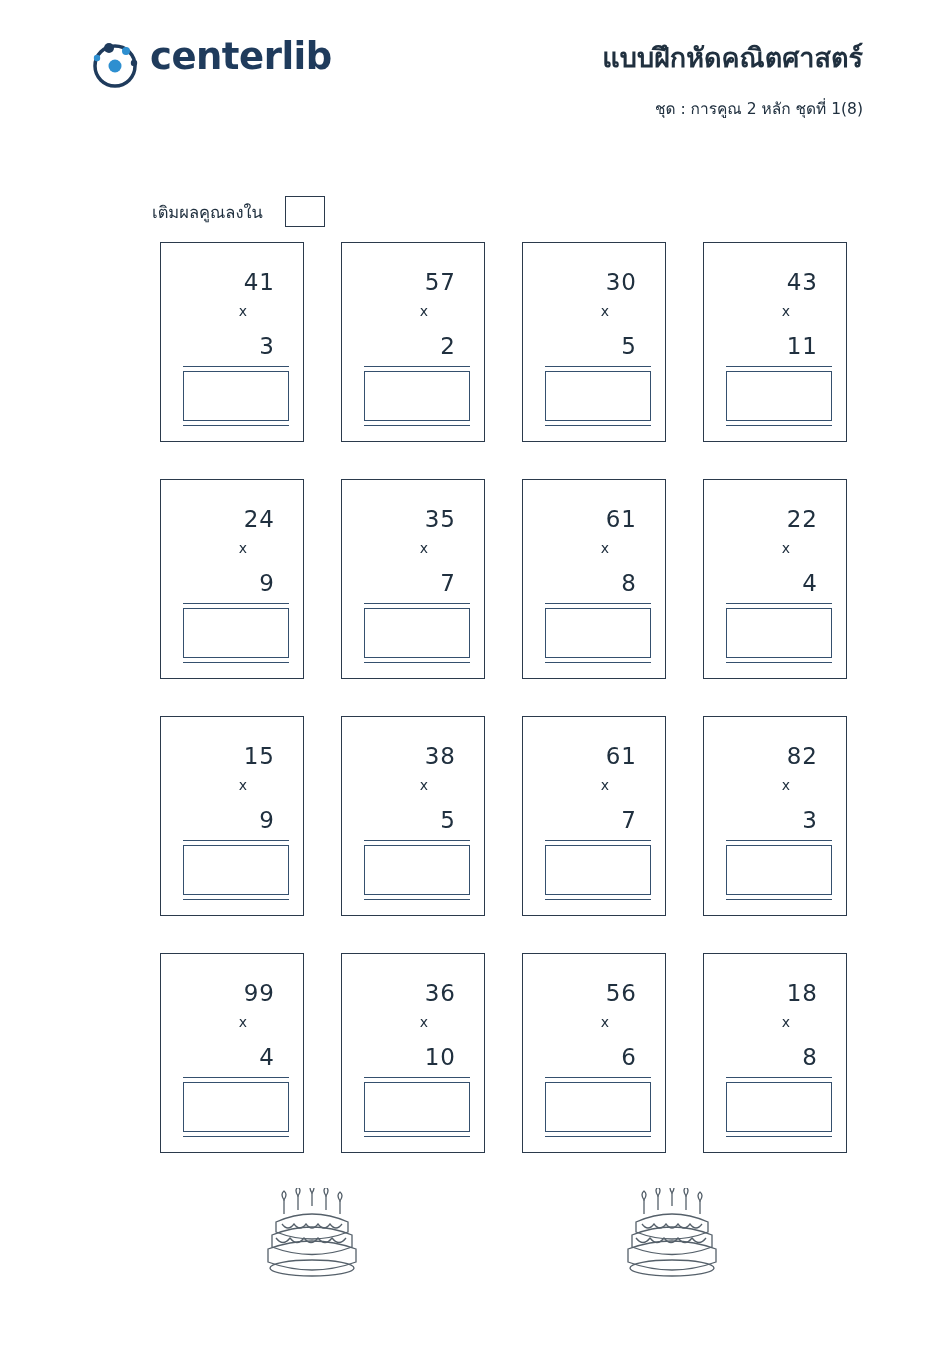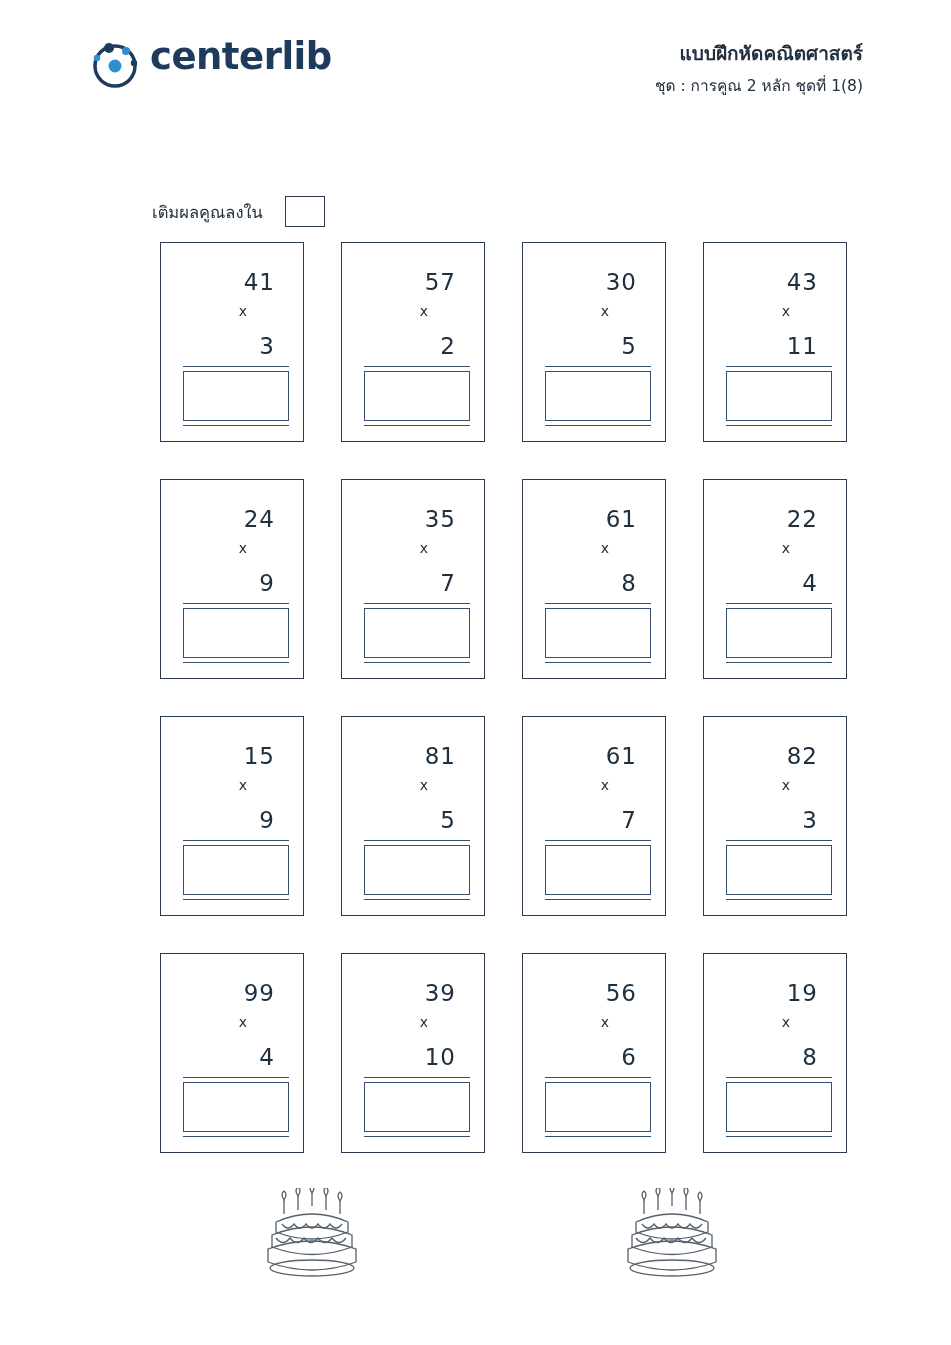--- a/index.html
+++ b/index.html
@@ -56,27 +56,28 @@
     letter-spacing: 0.2px;
     padding-left: 2px;
   }
   .title-block {
     position: absolute;
     right: 88px;
     top: 14px;
     text-align: right;
   }
   .doc-title {
-    font-size: 19px;
+    font-size: 27px;
     font-weight: bold;
     color: #20303f;
     line-height: 1.2;
+    font-family: Liberation Serif, serif;
   }
   .doc-subtitle {
-    margin-top: 8px;
+    margin-top: 22px;
     font-size: 15.5px;
     color: #20303f;
   }
 
   
   .instruction {
     position: absolute;
     left: 152px;
     top: 196px;
     display: flex;
@@ -281,21 +282,21 @@
   <div class="problem-card">
     <div class="op-top">15</div>
     <div class="op-sign">x</div>
     <div class="op-bottom">9</div>
     <div class="answer-line"></div>
     <div class="answer-box"></div>
     <div class="answer-underline"></div>
   </div>
 
   <div class="problem-card">
-    <div class="op-top">81</div>
+    <div class="op-top">38</div>
     <div class="op-sign">x</div>
     <div class="op-bottom">5</div>
     <div class="answer-line"></div>
     <div class="answer-box"></div>
     <div class="answer-underline"></div>
   </div>
 
   <div class="problem-card">
     <div class="op-top">61</div>
     <div class="op-sign">x</div>
@@ -317,39 +318,39 @@
   <div class="problem-card">
     <div class="op-top">99</div>
     <div class="op-sign">x</div>
     <div class="op-bottom">4</div>
     <div class="answer-line"></div>
     <div class="answer-box"></div>
     <div class="answer-underline"></div>
   </div>
 
   <div class="problem-card">
-    <div class="op-top">39</div>
+    <div class="op-top">36</div>
     <div class="op-sign">x</div>
     <div class="op-bottom">10</div>
     <div class="answer-line"></div>
     <div class="answer-box"></div>
     <div class="answer-underline"></div>
   </div>
 
   <div class="problem-card">
     <div class="op-top">56</div>
     <div class="op-sign">x</div>
     <div class="op-bottom">6</div>
     <div class="answer-line"></div>
     <div class="answer-box"></div>
     <div class="answer-underline"></div>
   </div>
 
   <div class="problem-card">
-    <div class="op-top">19</div>
+    <div class="op-top">18</div>
     <div class="op-sign">x</div>
     <div class="op-bottom">8</div>
     <div class="answer-line"></div>
     <div class="answer-box"></div>
     <div class="answer-underline"></div>
   </div>
 
 </div>
 
 <div class="cake cake-left">

